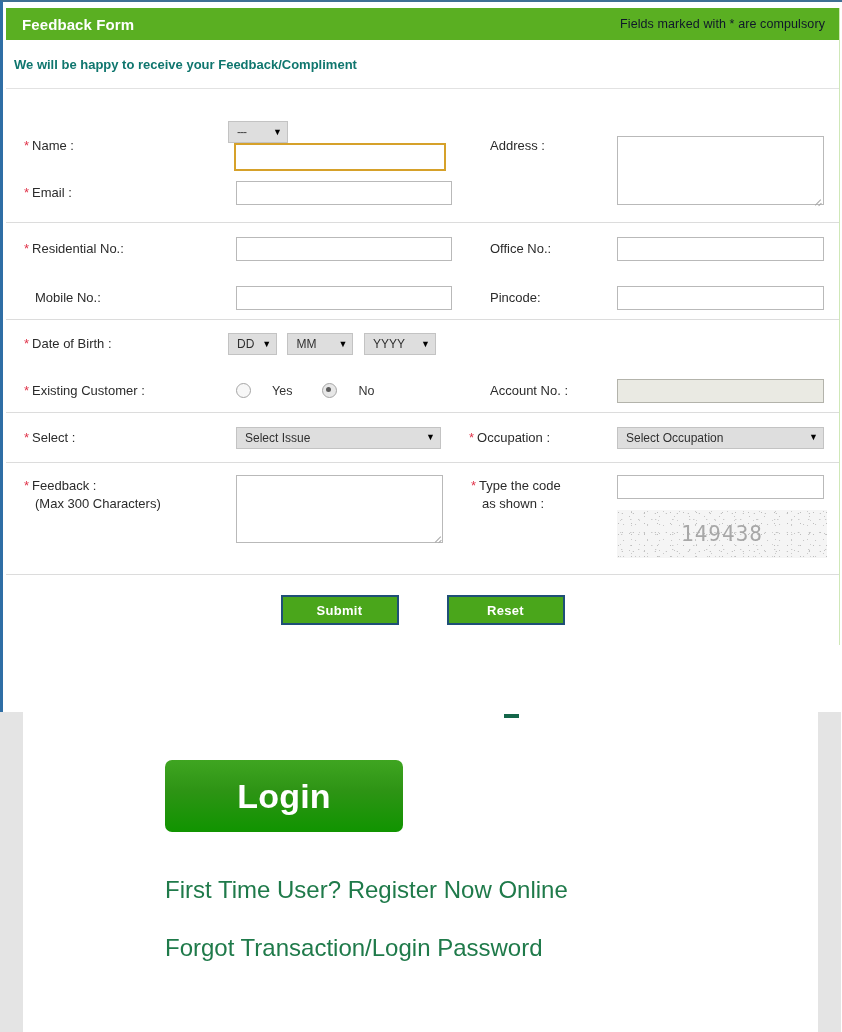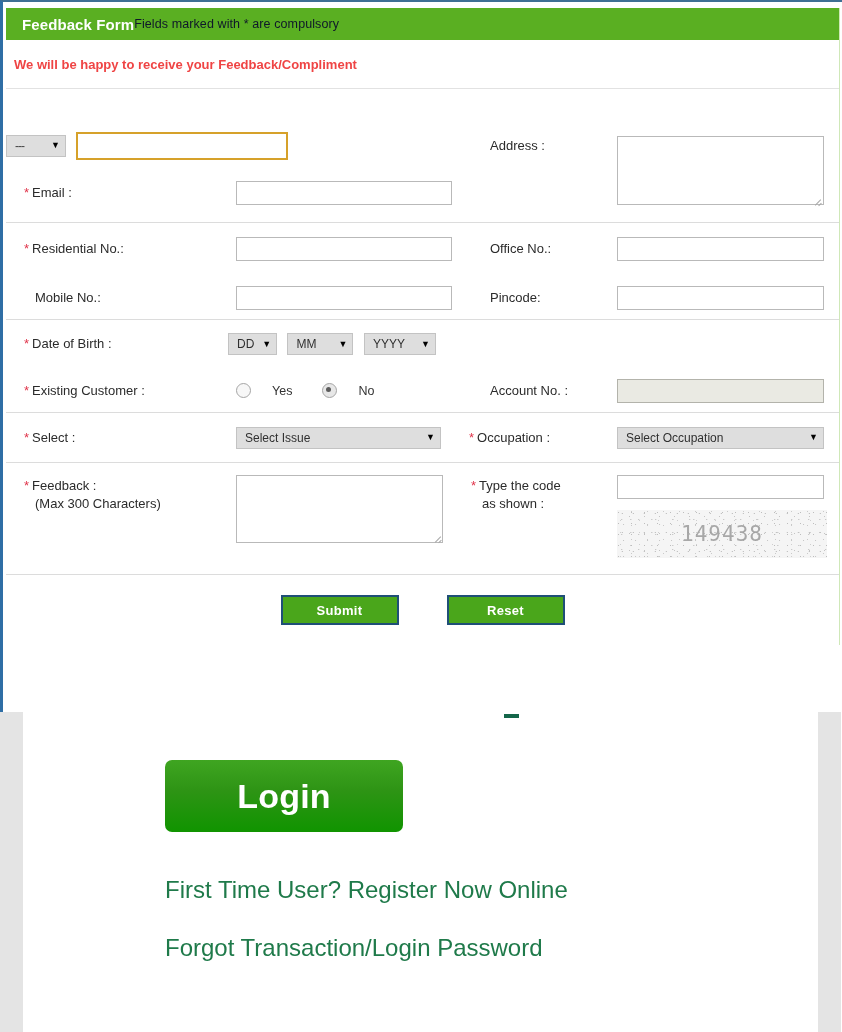--- a/index.html
+++ b/index.html
@@ -33,20 +33,21 @@
     width: 833px;
     background: #fff;
     border-right: 1px solid #cfe8b8;
   }
 
   .form-header {
     height: 32px;
     background: #5aaf22;
     display: flex;
     align-items: center;
+    justify-content: space-between;
     padding: 0 14px 0 16px;
     box-sizing: border-box;
   }
   .form-header-title {
     color: #ffffff;
     font-size: 15px;
     font-weight: bold;
     letter-spacing: .1px;
   }
   .form-header-note {
@@ -57,21 +58,21 @@
 
   .form-subtitle-row {
     height: 49px;
     display: flex;
     align-items: center;
     padding-left: 8px;
     border-bottom: 1px solid #e2e2e2;
     box-sizing: border-box;
   }
   .form-subtitle {
-    color: #ef4444;
+    color: #0f766e;
     font-size: 13px;
     font-weight: bold;
   }
 
   .section {
     border-bottom: 1px solid #dcdcdc;
     box-sizing: border-box;
     position: relative;
     padding: 0;
   }
@@ -319,20 +320,23 @@
     </div>
 
     <div class="form-subtitle-row">
       <span class="form-subtitle">We will be happy to receive your Feedback/Compliment</span>
     </div>
 
     <div class="sec-sp"></div>
 
     <div class="section" style="height:102px;">
       <div class="row" style="height:50px;">
+        <div class="cell-label">
+          <span class="star">*</span><span>Name :</span>
+        </div>
         <div class="cell-field">
           <span class="sel title-sel">
             <span class="sel-val">---</span>
             <span class="caret">▼</span>
           </span>
           <input class="txt w210 focused" type="text" style="margin-left: 6px;" value="">
         </div>
         <div class="cell-label right-side">
           <span class="nostar">Address :</span>
         </div>

